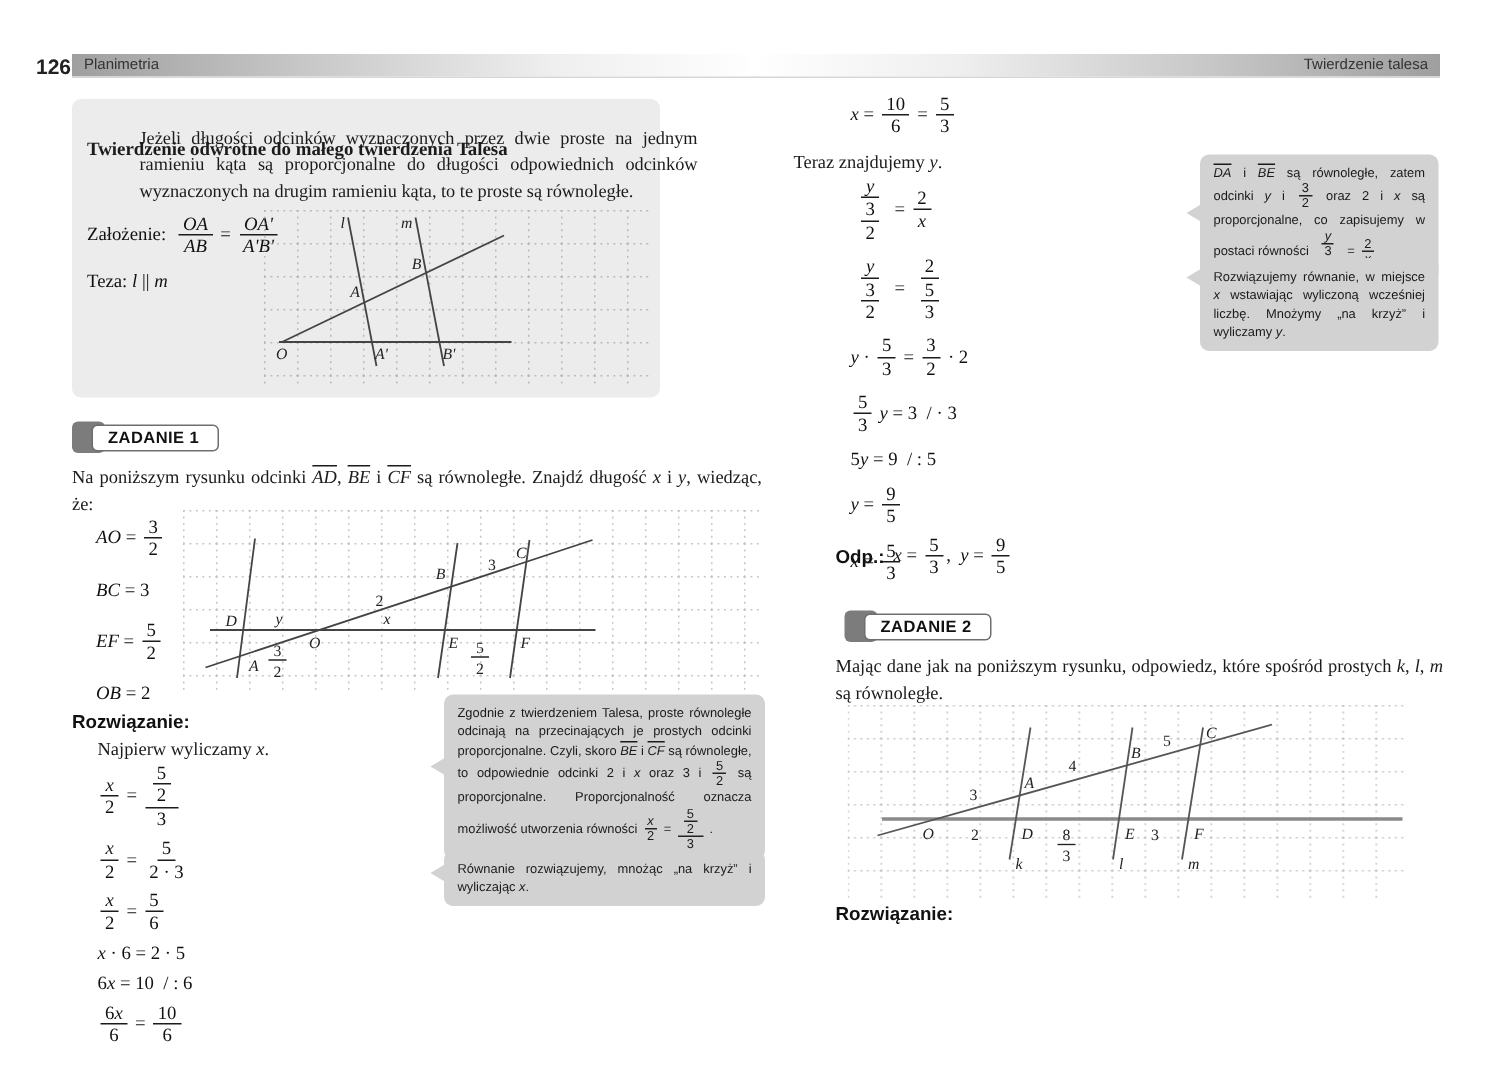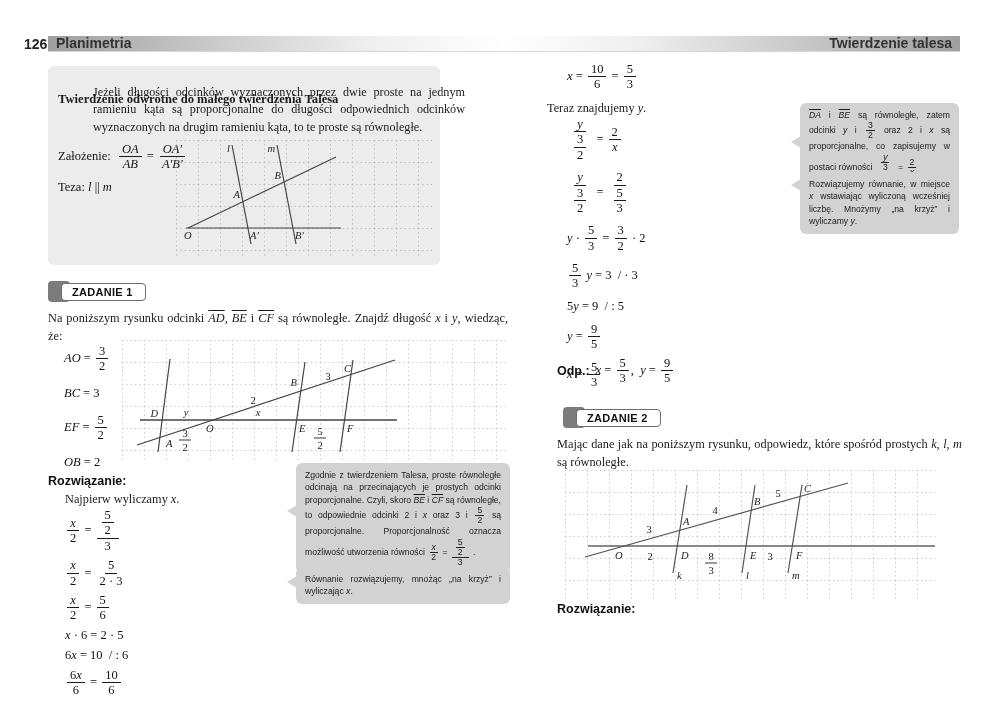--- a/index.html
+++ b/index.html
@@ -3,21 +3,21 @@
 <meta charset="utf-8">
 <style>
   html,body{margin:0;padding:0;background:#ffffff;}
   .sheet{position:relative;width:1000px;height:712px;background:#fff;overflow:hidden;
          font-family:"Liberation Serif",serif;color:#1b1b1b;}
   .abs{position:absolute;}
 
   
   .pagenum{font-family:"Liberation Sans",sans-serif;font-weight:bold;font-size:14px;color:#222;}
   .hdr-bar{height:15px;line-height:15px;font-family:"Liberation Sans",sans-serif;
-           font-weight:bold;font-size:14px;color:#333;}
+           font-weight:normal;font-size:10px;color:#333;}
   .hdr-left{background:linear-gradient(to right,#9f9f9f,#c9c9c9 35%,#efefef 70%,#ffffff 100%);
             padding-left:8px;border-bottom:1px solid #d7d7d7;}
   .hdr-right{background:linear-gradient(to left,#9f9f9f,#c9c9c9 35%,#efefef 70%,#ffffff 100%);
              text-align:right;padding-right:8px;border-bottom:1px solid #d7d7d7;}
 
   
   .thmbox{background:#ececec;border-radius:6px;}
   .thm-title{font-weight:bold;font-size:12.6px;}
   .thm-body{font-size:12.2px;line-height:1.42;text-align:justify;}
 
@@ -234,21 +234,21 @@
     <span><span class="rom">Równanie rozwiązujemy, mnożąc „na krzyż” i wyliczając </span><span class="var">x</span><span class="rom">.</span></span>
   </div>
 
   <div class="abs eq" style="left:567px;top:62px;">
       <span class="var">x</span>
       <span class="rom"> = </span>
       <span class="frac"><span class="num"><span class="rom">10</span></span><span class="den"><span class="rom">6</span></span></span>
       <span class="rom"> = </span>
       <span class="frac"><span class="num"><span class="rom">5</span></span><span class="den"><span class="rom">3</span></span></span>
     </div>
-  <div class="abs rich" style="left:547px;top:100px;text-align:center;"><span class="rom">Teraz znajdujemy </span><span class="var">y</span><span class="rom">.</span></div>
+  <div class="abs rich" style="left:529px;top:100px;text-align:center;"><span class="rom">Teraz znajdujemy </span><span class="var">y</span><span class="rom">.</span></div>
   <div class="abs eqcol" style="left:567px;top:117px;gap:8px;">
     <div class="eq">
         <span class="frac"><span class="num"><span class="var">y</span></span><span class="den"><span class="frac"><span class="num"><span class="rom">3</span></span><span class="den"><span class="rom">2</span></span></span></span></span>
         <span class="rom"> = </span>
         <span class="frac"><span class="num"><span class="rom">2</span></span><span class="den"><span class="var">x</span></span></span>
       </div>
     <div class="eq">
         <span class="frac"><span class="num"><span class="var">y</span></span><span class="den"><span class="frac"><span class="num"><span class="rom">3</span></span><span class="den"><span class="rom">2</span></span></span></span></span>
         <span class="rom"> = </span>
         <span class="frac"><span class="num"><span class="rom">2</span></span><span class="den"><span class="frac"><span class="num"><span class="rom">5</span></span><span class="den"><span class="rom">3</span></span></span></span></span>

